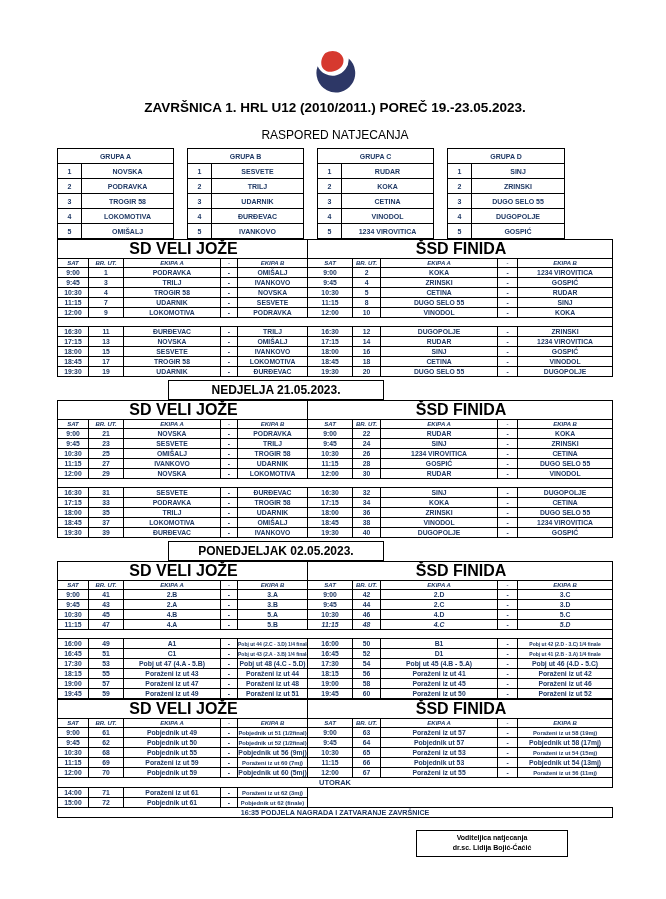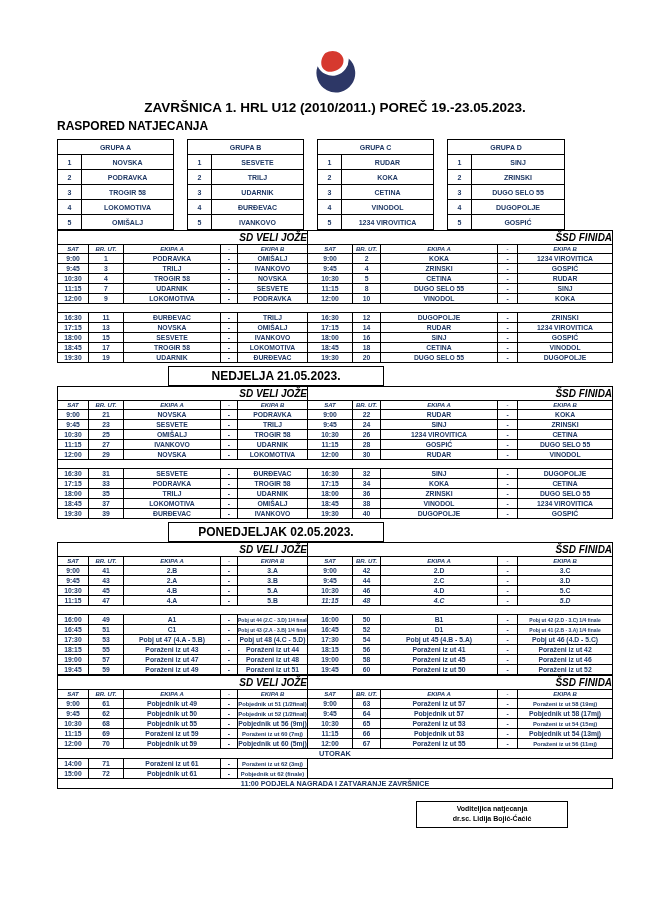--- a/index.html
+++ b/index.html
@@ -1,34 +1,34 @@
 <!DOCTYPE html>
 <html><head>
 <meta charset="utf-8">
 <style>
   html,body{margin:0;padding:0}
   body{width:666px;height:899px;background:#fff;overflow:hidden;
        font-family:"Liberation Sans",sans-serif;-webkit-font-smoothing:antialiased}
   .content{margin-left:57px;width:556px}
   .logo{display:block;margin:50px auto 0}
   .title{margin-top:5px;text-align:center;font-size:13.5px;font-weight:bold;color:#000000;white-space:nowrap}
-  .subtitle{margin-top:4px;font-size:12px;font-weight:bold;color:#000}
+  .subtitle{margin-top:13px;text-align:center;font-size:12px;font-weight:normal;color:#000}
   table{border-collapse:collapse;table-layout:fixed}
   td{padding:0;overflow:hidden;white-space:nowrap}
   
   .groups{width:507px;margin-top:6px}
   .groups td{border:1px solid #000;height:14px;text-align:center;font-weight:bold;color:#1f3864;font-size:7px}
   .groups td.gap{border:none}
   
   .daybox{width:214px;margin:3px 0 0 111px;border:1px solid #000;height:18px;line-height:18px;
           text-align:center;font-weight:bold;font-size:12px;color:#000;background:#fff}
   
   .mt{width:556px}
   .mt td{border:1px solid #000;text-align:center;font-weight:bold;color:#1f3864;font-size:6.8px;height:9px}
-  .mt td.venue{height:13px;font-size:10px;font-style:italic;color:#000;text-align:right;padding-left:2px}
+  .mt td.venue{height:13px;font-size:16px;color:#000;text-align:center;padding-left:2px}
   .mt td.ch{height:8px;font-size:6px;font-style:italic}
   .mt td.gapcell{border-left:1px solid #000;border-right:1px solid #000;border-top:none;border-bottom:none;height:8px}
   .mt td.nb{border:none}
   .mt td.pauza{font-size:7.5px;height:9px}
   .mt td.closing{font-size:7.2px;height:9px}
   .t1{font-size:5.8px !important}
   .t2{font-size:5px !important}
   .it{font-style:italic}
   .footer{width:150px;border:1px solid #000;margin:12px 45px 0 auto;text-align:center;
           color:#000;font-weight:bold;font-size:7px;line-height:10px;padding:2px 0 3px}
@@ -709,21 +709,21 @@
           </tr>
           <tr>
             <td class="tm">15:00</td>
             <td class="no">72</td>
             <td class="ta">Pobjednik ut 61</td>
             <td class="dsh">-</td>
             <td class="tb t1">Pobjednik ut 62  (finale)</td>
             <td class="nb" colspan="5"></td>
           </tr>
           <tr>
-            <td class="closing" colspan="10">11:00  PODJELA NAGRADA I ZATVARANJE ZAVRŠNICE</td>
+            <td class="closing" colspan="10">16:35  PODJELA NAGRADA I ZATVARANJE ZAVRŠNICE</td>
           </tr>
         </tbody>
       </table>
     </div>
 
   <div class="footer">
     <div>Voditeljica natjecanja</div>
     <div>dr.sc. Lidija Bojić-Ćaćić</div>
   </div>
 

